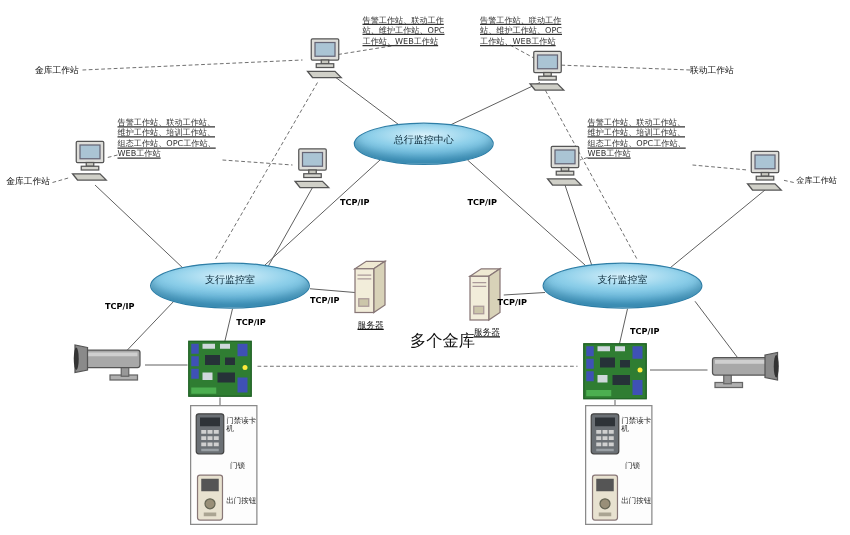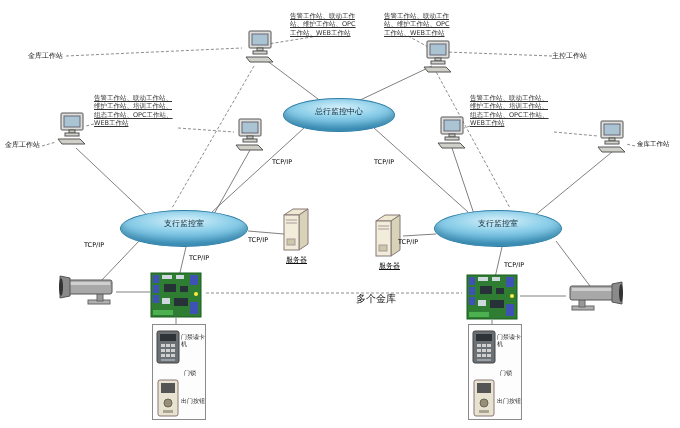--- a/index.html
+++ b/index.html
@@ -6,21 +6,21 @@
   html,body { width:680px; height:428px; }
   body {
     background:#ffffff;
     font-family:"DejaVu Sans", sans-serif;
     position:relative;
     overflow:hidden;
   }
   #canvas { position:absolute; left:0; top:0; width:680px; height:428px; }
   .abs { position:absolute; }
   .lbl { position:absolute; font-size:7px; color:#111; white-space:nowrap; }
-  .tcpip { position:absolute; font-size:6.5px; font-weight:normal; color:#000; white-space:nowrap; letter-spacing:0; }
+  .tcpip { position:absolute; font-size:6.5px; font-weight:bold; color:#000; white-space:nowrap; letter-spacing:0; }
   .ann { position:absolute; font-size:6.5px; color:#333; line-height:1.3;text-decoration:underline; }
   .ellipse {
     position:absolute; border-radius:50%;
     border:1px solid #2e7ea6;
     background:radial-gradient(ellipse 85% 65% at 50% 28%, #d8f1fb 0%, #8fd0ea 45%, #4fa6cf 100%);
     box-shadow: inset 0 -5px 7px rgba(0,60,90,.28);
     display:flex; align-items:flex-start; justify-content:center;
   }
   .ellipse > span { font-size:8px; color:#0a2a3a; margin-top:7px; }
   .devbox { position:absolute; border:1px solid #8a8a8a; background:#fdfdfd; }
@@ -273,32 +273,32 @@
         <circle cx="11" cy="24" r="4" fill="#998f78" stroke="#665"></circle>
         <rect x="6" y="31" width="10" height="3" fill="#aaa492"></rect>
       </svg>
     </div>
     <div class="devlbl" style="left:28px; top:8px;">门禁读卡机</div>
     <div class="devlbl" style="left:31px; top:44px;">门锁</div>
     <div class="devlbl" style="left:28px; top:72px;">出门按钮</div>
   </div>
 
   <div class="lbl" style="left:28px; top:51px;">金库工作站</div>
-  <div class="lbl" style="left:552px; top:51px;">主控工作站</div>
+  <div class="lbl" style="left:552px; top:51px;">联动工作站</div>
   <div class="lbl" style="left:5px; top:140px;">金库工作站</div>
   <div class="lbl" style="left:637px; top:140px; font-size:6.5px;">金库工作站</div>
 
   <div class="ann" style="left:290px; top:12px; width:72px;">告警工作站、联动工作站、维护工作站、OPC工作站、WEB工作站</div>
   <div class="ann" style="left:384px; top:12px; width:72px;">告警工作站、联动工作站、维护工作站、OPC工作站、WEB工作站</div>
   <div class="ann" style="left:94px; top:94px; width:84px;">告警工作站、联动工作站、维护工作站、培训工作站、组态工作站、OPC工作站、WEB工作站</div>
   <div class="ann" style="left:470px; top:94px; width:84px;">告警工作站、联动工作站、维护工作站、培训工作站、组态工作站、OPC工作站、WEB工作站</div>
 
   <div class="tcpip" style="left:272px; top:158px;">TCP/IP</div>
   <div class="tcpip" style="left:374px; top:158px;">TCP/IP</div>
   <div class="tcpip" style="left:84px; top:241px;">TCP/IP</div>
   <div class="tcpip" style="left:248px; top:236px;">TCP/IP</div>
   <div class="tcpip" style="left:189px; top:254px;">TCP/IP</div>
   <div class="tcpip" style="left:398px; top:238px;">TCP/IP</div>
   <div class="tcpip" style="left:504px; top:261px;">TCP/IP</div>
 
-  <div class="lbl" style="left:328px; top:292px; font-size:10px;margin-left:28px;">多个金库</div>
+  <div class="lbl" style="left:328px; top:264px; font-size:13px;">多个金库</div>
 
 </div>
 
 </body></html>

